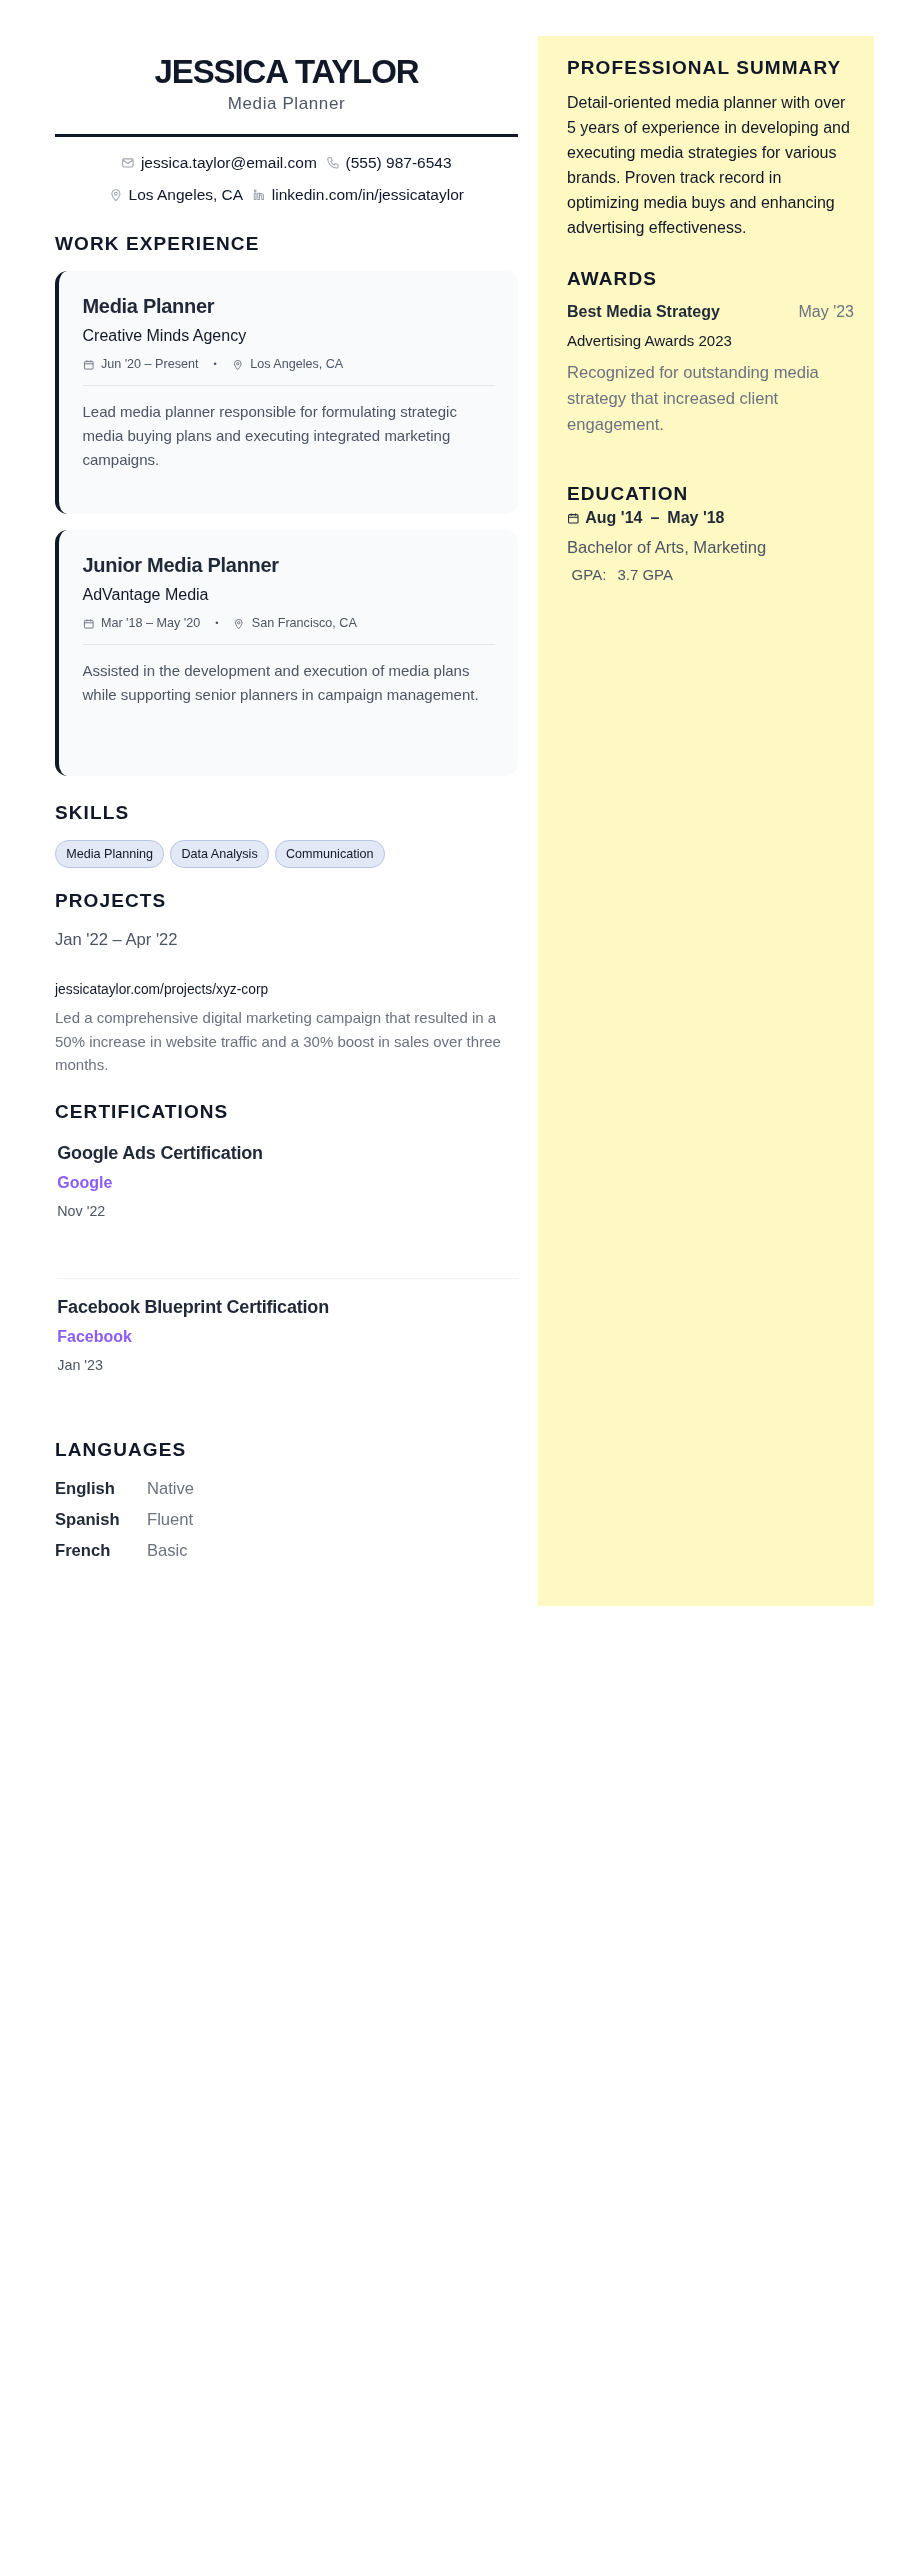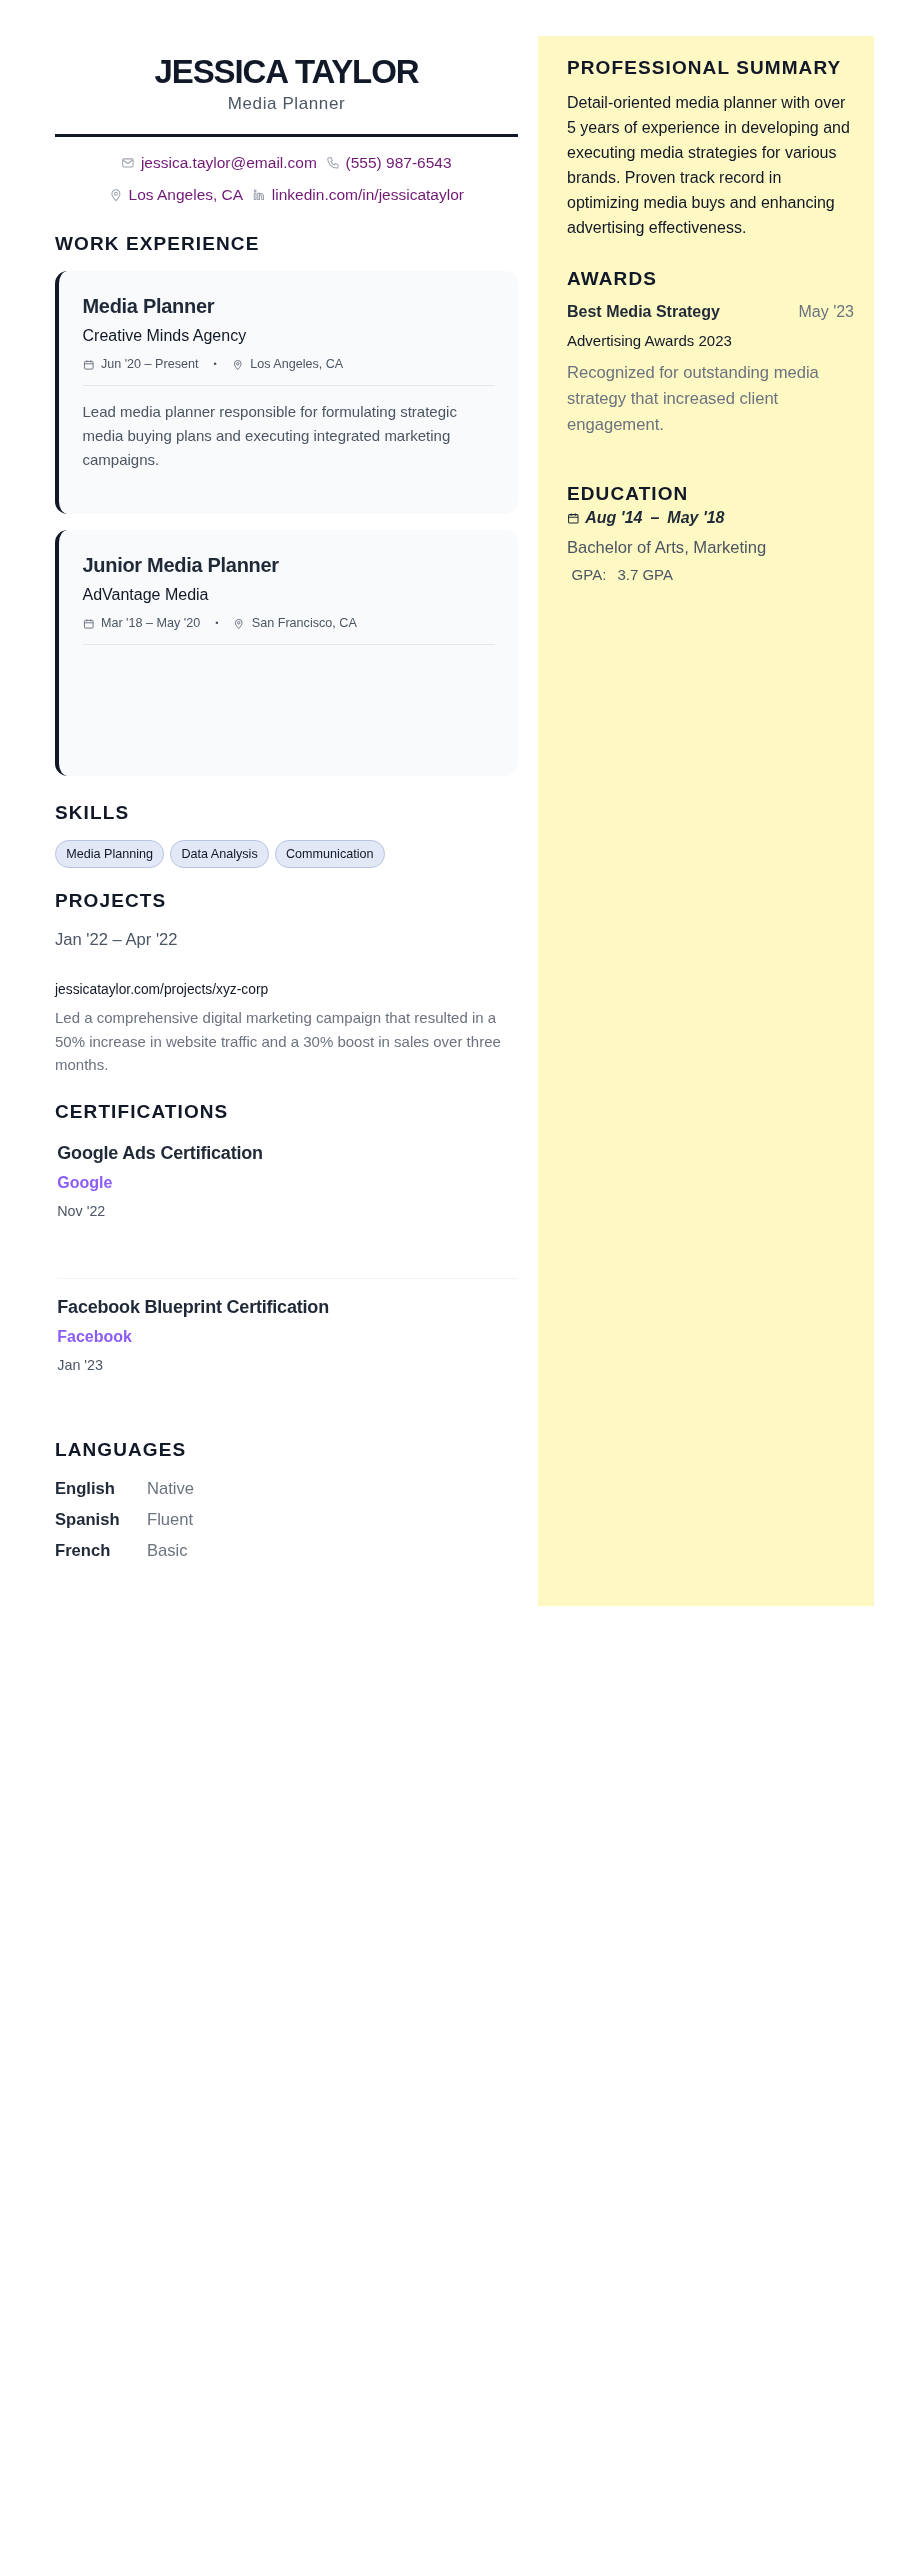--- a/index.html
+++ b/index.html
@@ -9,21 +9,21 @@
   .page { position: absolute; left: 0; top: 0; width: 838px; height: 2576px; }
 
   
   .left { position: absolute; left: 55px; top: 0; width: 463px; }
 
   .header { position: absolute; left: 0; top: 53px; width: 463px; text-align: center; }
   .name { font-size: 33px; font-weight: 700; letter-spacing: -1.1px; color: #111827; line-height: 38px; }
   .title { margin-top: 3.4px; font-size: 17px; color: #4b5563; letter-spacing: 0.6px; line-height: 20.6px; }
   .rule { position: absolute; left: 0; top: 134px; width: 463px; height: 2.9px; background: #111827; }
 
-  .contact-row { position: absolute; left: 0; width: 463px; display: flex; justify-content: center; align-items: center; gap: 9.2px; font-size: 15.5px; color: #701a75; line-height: 19.5px; }
+  .contact-row { position: absolute; left: 0; width: 463px; display: flex; justify-content: center; align-items: center; gap: 9.2px; font-size: 15.5px; color: #0f172a; line-height: 19.5px; }
   .contact-row.r1 { top: 153px; }
   .contact-row.r2 { top: 185px; }
   .contact-item { display: flex; align-items: center; gap: 5.7px; }
   .ic { display: inline-block; width: 13.8px; height: 13.8px; flex: none; }
   .ic svg { width: 100%; height: 100%; display: block; }
 
   .section-title { position: absolute; left: 0; font-size: 19px; font-weight: 700; letter-spacing: 1.1px; color: #111827; line-height: 23px; }
 
   .card { position: absolute; left: 0; width: 463px; background: #f8fafc; border-left: 4.6px solid #111827; border-radius: 12.6px; }
   .card-inner { position: absolute; left: 23.5px; right: 23.5px; }
@@ -58,21 +58,21 @@
   .sidebar { position: absolute; left: 538px; top: 36px; width: 336px; height: 1570px; background: #fef9c3; }
   .sb-inner { position: absolute; left: 29px; width: 287px; }
   .sb-title { font-size: 19px; font-weight: 700; letter-spacing: 1.1px; color: #111827; line-height: 23px; }
   .summary { font-size: 16px; color: #111827; line-height: 25px; }
   .award-head { display: flex; justify-content: space-between; align-items: baseline; }
   .award-name { font-size: 16px; font-weight: 700; color: #1f2937; line-height: 22px; }
   .award-date { font-size: 16px; color: #6b7280; line-height: 22px; }
   .award-org { margin-top: 8px; font-size: 15px; color: #111827; line-height: 19.5px; }
   .award-desc { margin-top: 9.2px; font-size: 16.6px; color: #6b7280; line-height: 26px; }
   .edu-school { font-size: 19px; font-weight: 700; color: #111827; line-height: 28px; }
-  .edu-dates { margin-top: 2.3px; display: flex; align-items: center; font-size: 16px; font-weight: 700; color: #1f2937; line-height: 22px; font-style: italic; }
+  .edu-dates { margin-top: 2.3px; display: flex; align-items: center; font-size: 16px; font-weight: 700; color: #1f2937; line-height: 22px; }
   .edu-dates .ic { width: 12.6px; height: 12.6px; margin-right: 5.7px; }
   .edu-dates .sep { margin: 0 8px; }
   .edu-degree { margin-top: 6.9px; font-size: 16.6px; color: #4b5563; line-height: 23px; }
   .edu-gpa { margin-top: 5.7px; margin-left: 4.6px; font-size: 15px; color: #4b5563; line-height: 19.5px; }
   .edu-gpa .gpa-label { margin-right: 6.9px; }
 </style>
 </head>
 <body>
 
 <div class="page">
@@ -170,20 +170,21 @@
           <span class="dot">•</span>
           <span class="ic">
             <svg viewBox="0 0 24 24" fill="none" stroke="#6b7280" stroke-width="2">
                 <path d="M12 22s7-7 7-12a7 7 0 0 0-14 0c0 5 7 12 7 12z"></path>
                 <circle cx="12" cy="10" r="2.5"></circle>
               </svg>
           </span>
           <span>San Francisco, CA</span>
         </div>
         <div class="card-rule"></div>
+        <div class="desc">Assisted in the development and execution of media plans while supporting senior planners in campaign management.</div>
       </div>
     </div>
 
     <div class="section-title" style="top:801px;">SKILLS</div>
     <div class="skills">
       <span class="skill">Media Planning</span>
       <span class="skill">Data Analysis</span>
       <span class="skill">Communication</span>
     </div>
 

